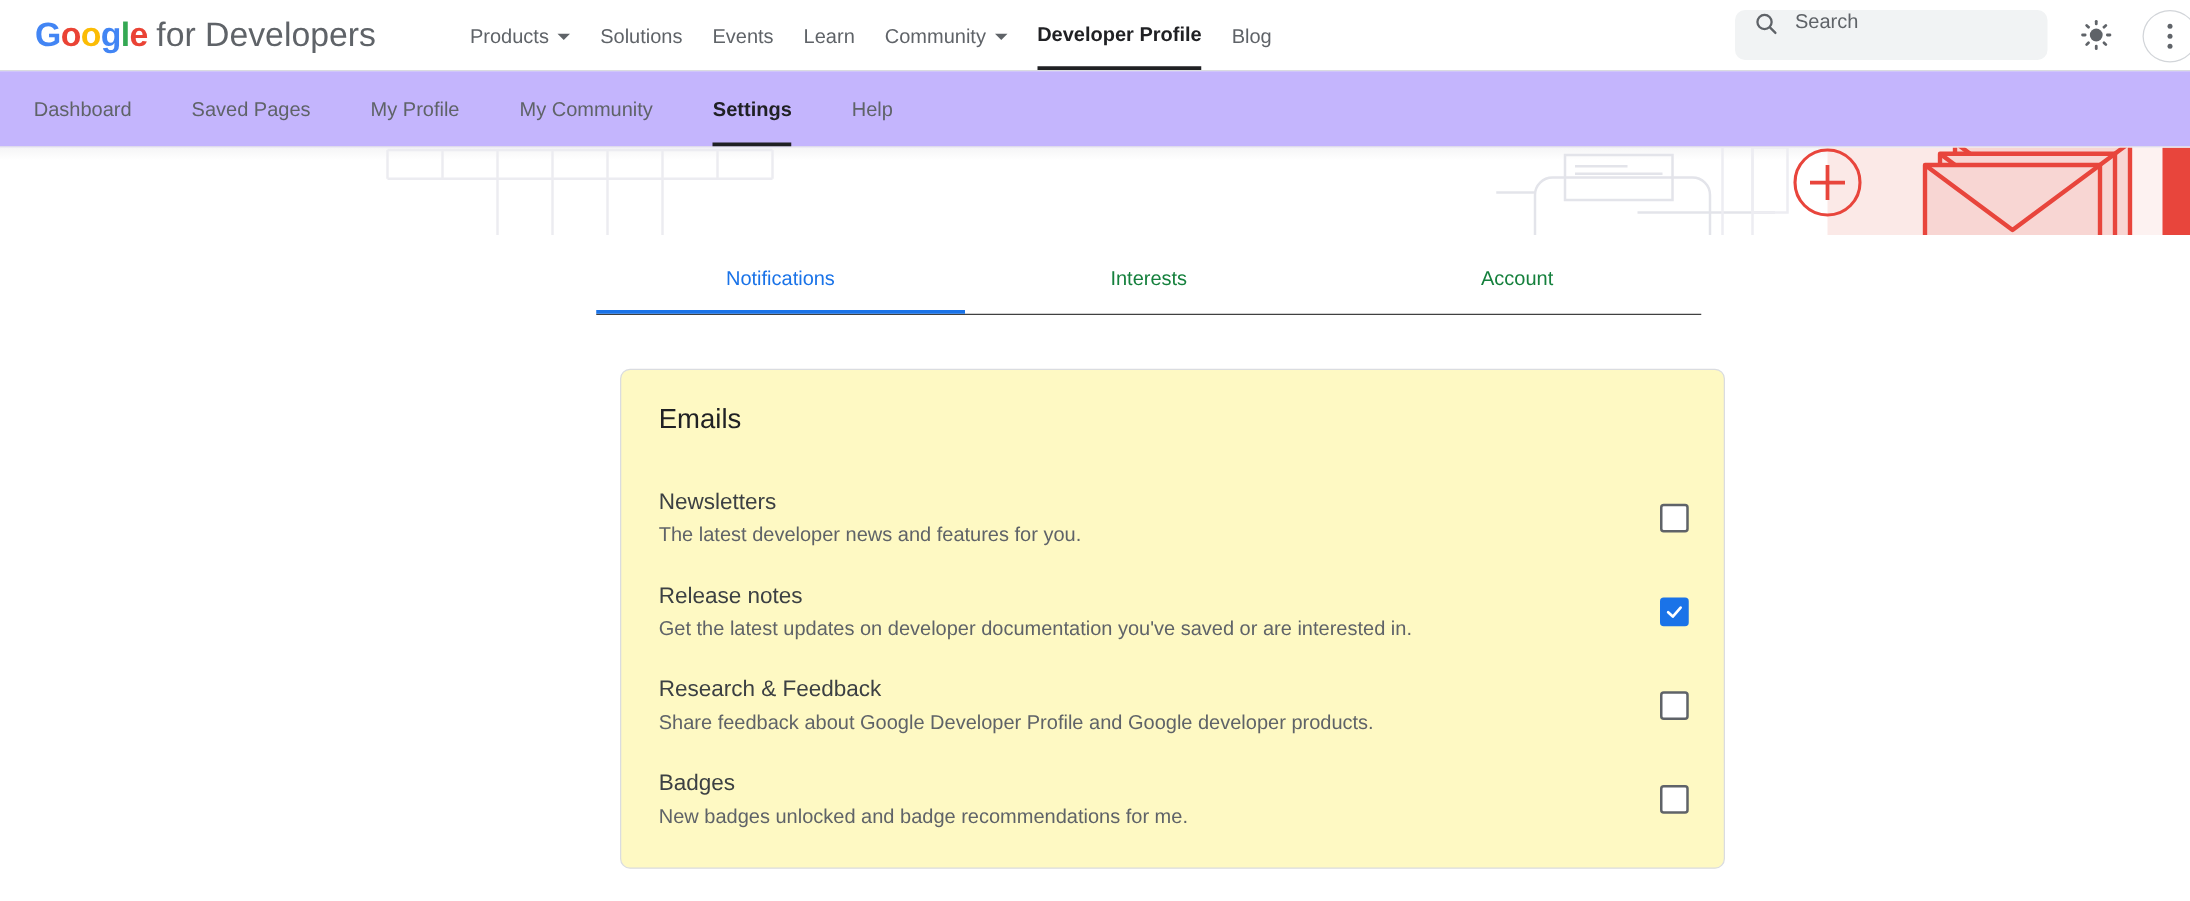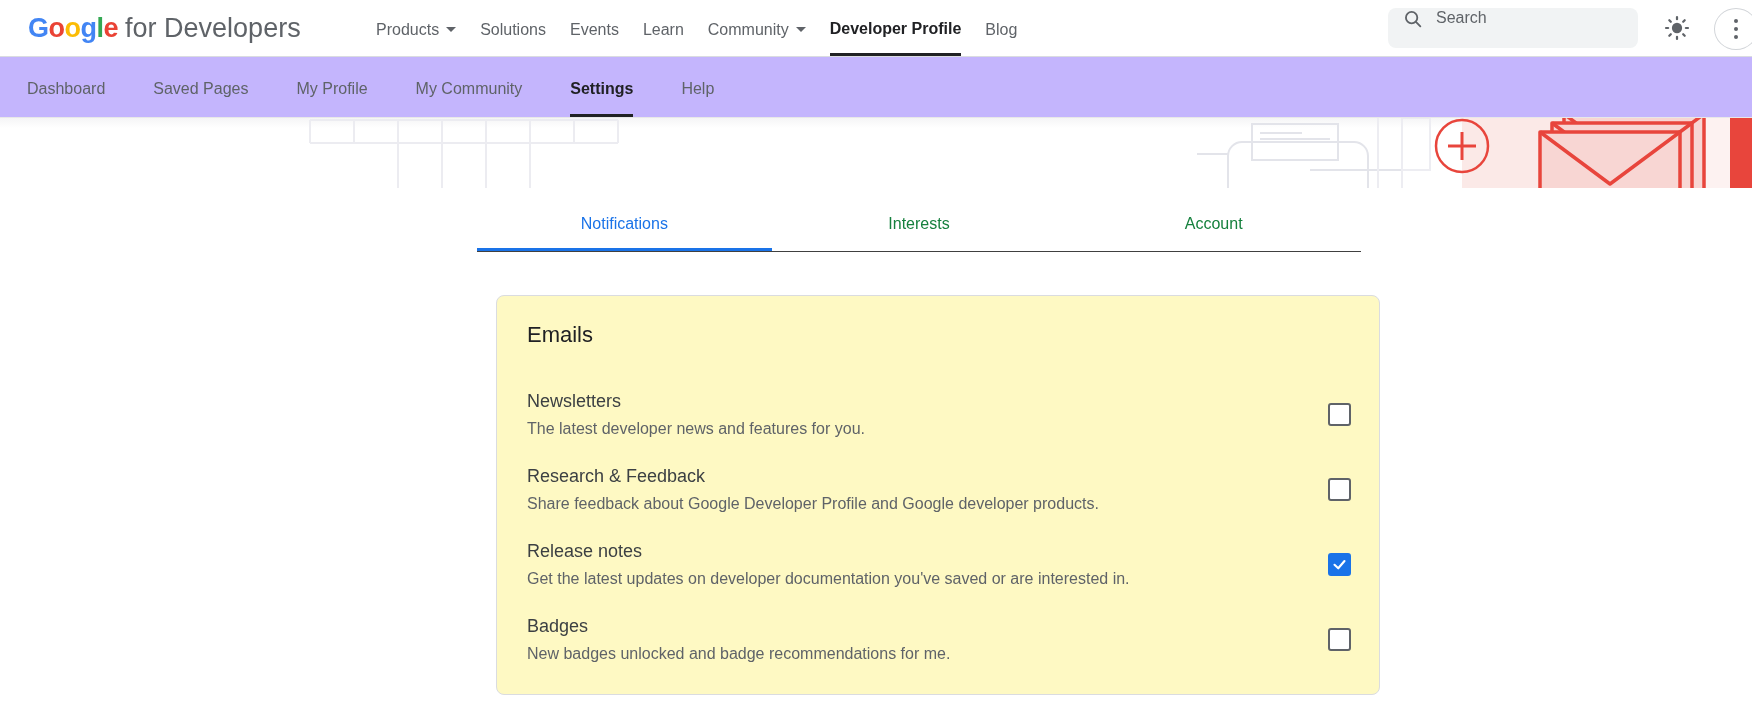--- a/index.html
+++ b/index.html
@@ -224,42 +224,42 @@
       <span class="pref-title">Newsletters</span>
       <span class="pref-desc">The latest developer news and features for you.</span>
     </div>
     <div class="checkbox" role="checkbox" aria-checked="false">
       
     </div>
   </div>
 
   <div class="pref-row">
     <div class="pref-text">
-      <span class="pref-title">Research &amp; Feedback</span>
-      <span class="pref-desc">Share feedback about Google Developer Profile and Google developer products.</span>
-    </div>
-    <div class="checkbox" role="checkbox" aria-checked="false">
-      
-    </div>
-  </div>
-
-  <div class="pref-row">
-    <div class="pref-text">
       <span class="pref-title">Release notes</span>
       <span class="pref-desc">Get the latest updates on developer documentation you've saved or are interested in.</span>
     </div>
     <div class="checkbox checked" role="checkbox" aria-checked="true">
       <svg width="15" height="15" viewBox="0 0 24 24">
           <polyline points="4,12.5 10,18 20,6.5" fill="none" stroke="#fff" stroke-width="3.4" stroke-linecap="round" stroke-linejoin="round"></polyline>
         </svg>
     </div>
   </div>
 
   <div class="pref-row">
     <div class="pref-text">
+      <span class="pref-title">Research &amp; Feedback</span>
+      <span class="pref-desc">Share feedback about Google Developer Profile and Google developer products.</span>
+    </div>
+    <div class="checkbox" role="checkbox" aria-checked="false">
+      
+    </div>
+  </div>
+
+  <div class="pref-row">
+    <div class="pref-text">
       <span class="pref-title">Badges</span>
       <span class="pref-desc">New badges unlocked and badge recommendations for me.</span>
     </div>
     <div class="checkbox" role="checkbox" aria-checked="false">
       
     </div>
   </div>
 </div>
 
 </body></html>

